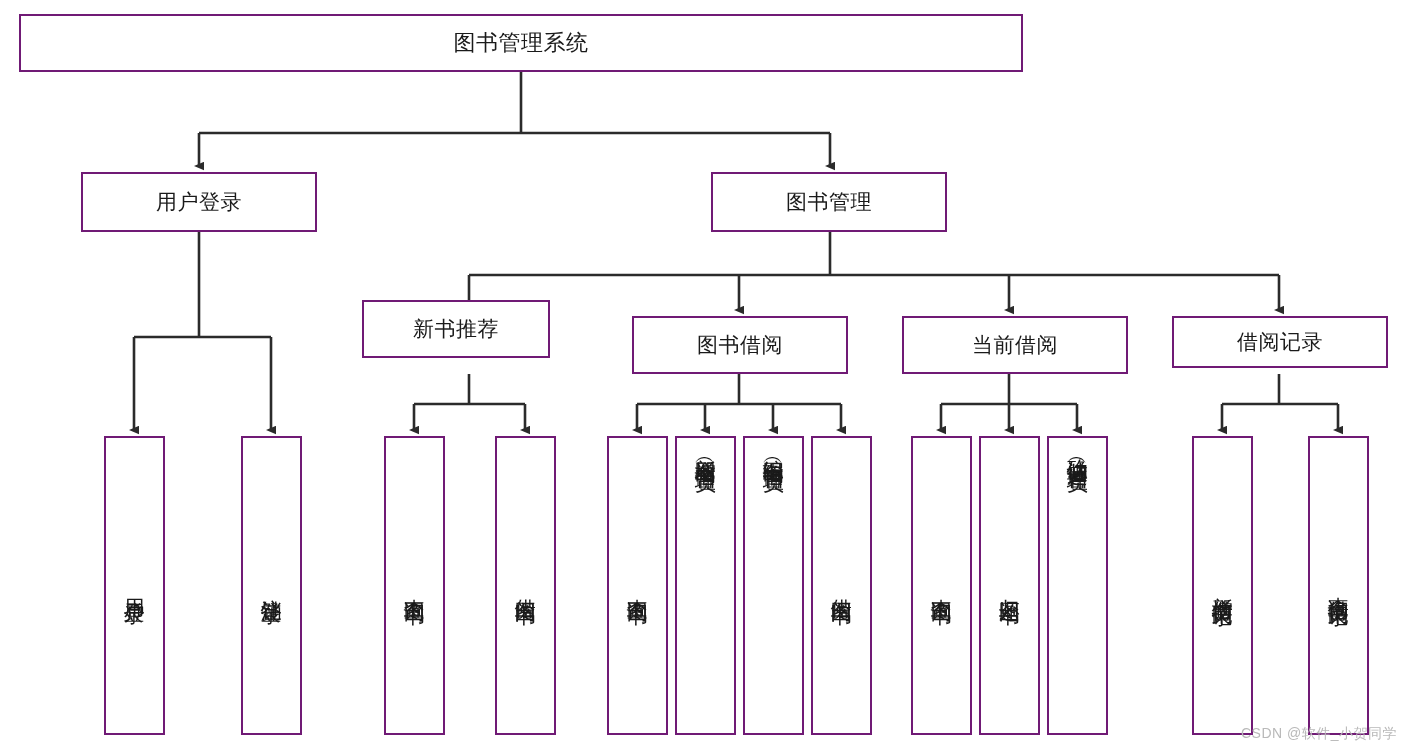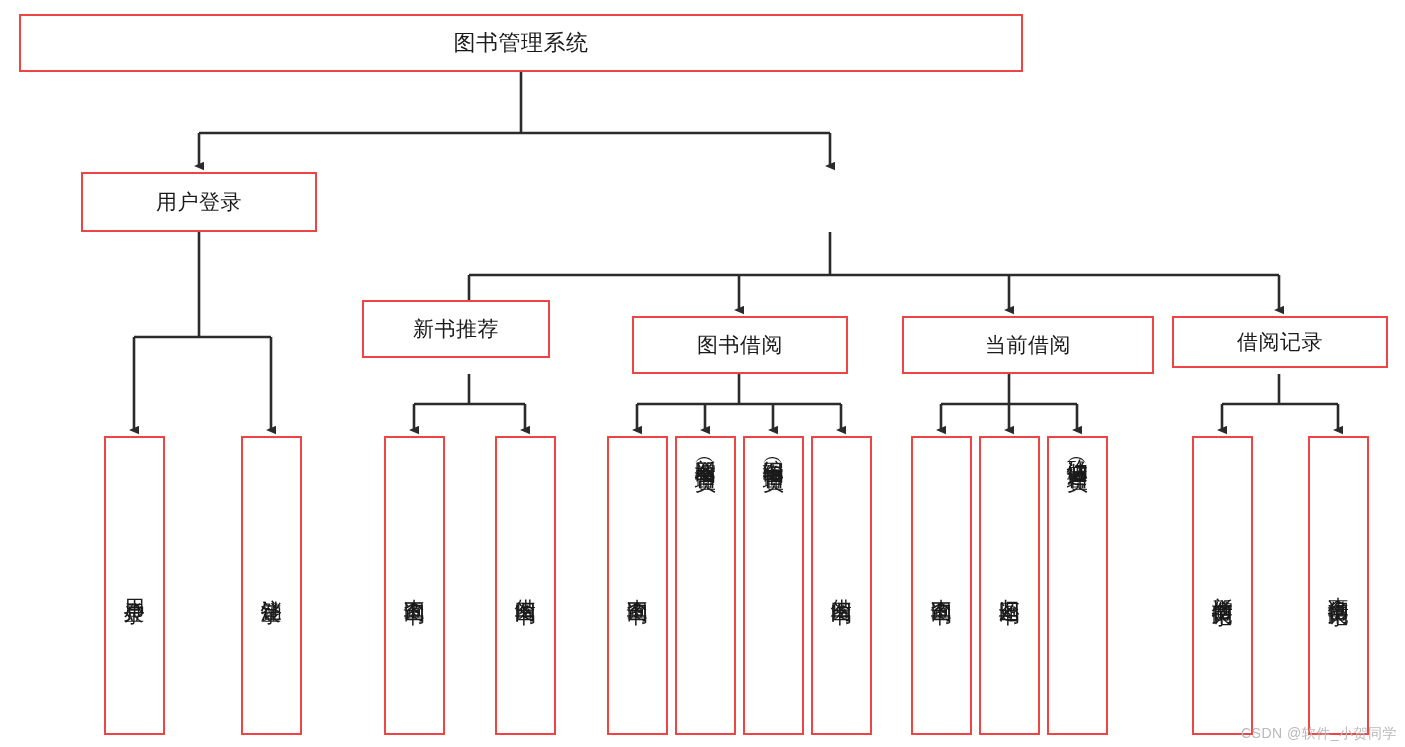--- a/index.html
+++ b/index.html
@@ -23,21 +23,21 @@
   #diagram-svg {
     position: absolute;
     left: 0;
     top: 0;
     width: 1405px;
     height: 747px;
   }
   .node-box {
     position: absolute;
     box-sizing: border-box;
-    border: 2px solid #ef4444;
+    border: 2px solid #701a75;
     background: #ffffff;
     display: flex;
     align-items: center;
     justify-content: center;
   }
   .node-label {
     color: #1a1a1a;
     font-size: 21px;
     line-height: 1.18;
     letter-spacing: 0.5px;
@@ -131,30 +131,33 @@
   </svg>
 
   <div class="node-box node-root" style="left:19px; top:14px; width:1004px; height:58px;">
     <span class="node-label">图书管理系统</span>
   </div>
 
   <div class="node-box" style="left:81px; top:172px; width:236px; height:60px;">
     <span class="node-label">用户登录</span>
   </div>
 
+  <div class="node-box" style="left:711px; top:172px; width:236px; height:60px;">
+    <span class="node-label">图书管理</span>
+  </div>
 
   <div class="node-box" style="left:362px; top:300px; width:188px; height:58px;">
     <span class="node-label">新书推荐</span>
   </div>
 
   <div class="node-box" style="left:632px; top:316px; width:216px; height:58px;">
     <span class="node-label">图书借阅</span>
   </div>
 
-  <div class="node-box" style="left:902px; top:316px; width:252px; height:58px;">
+  <div class="node-box" style="left:902px; top:316px; width:226px; height:58px;">
     <span class="node-label">当前借阅</span>
   </div>
 
   <div class="node-box" style="left:1172px; top:316px; width:216px; height:52px;">
     <span class="node-label">借阅记录</span>
   </div>
 
   <div class="node-box node-leaf leaf-middle" style="left:104px; top:436px; width:61px; height:299px;">
     <span class="node-label">用户登录</span>
   </div>

